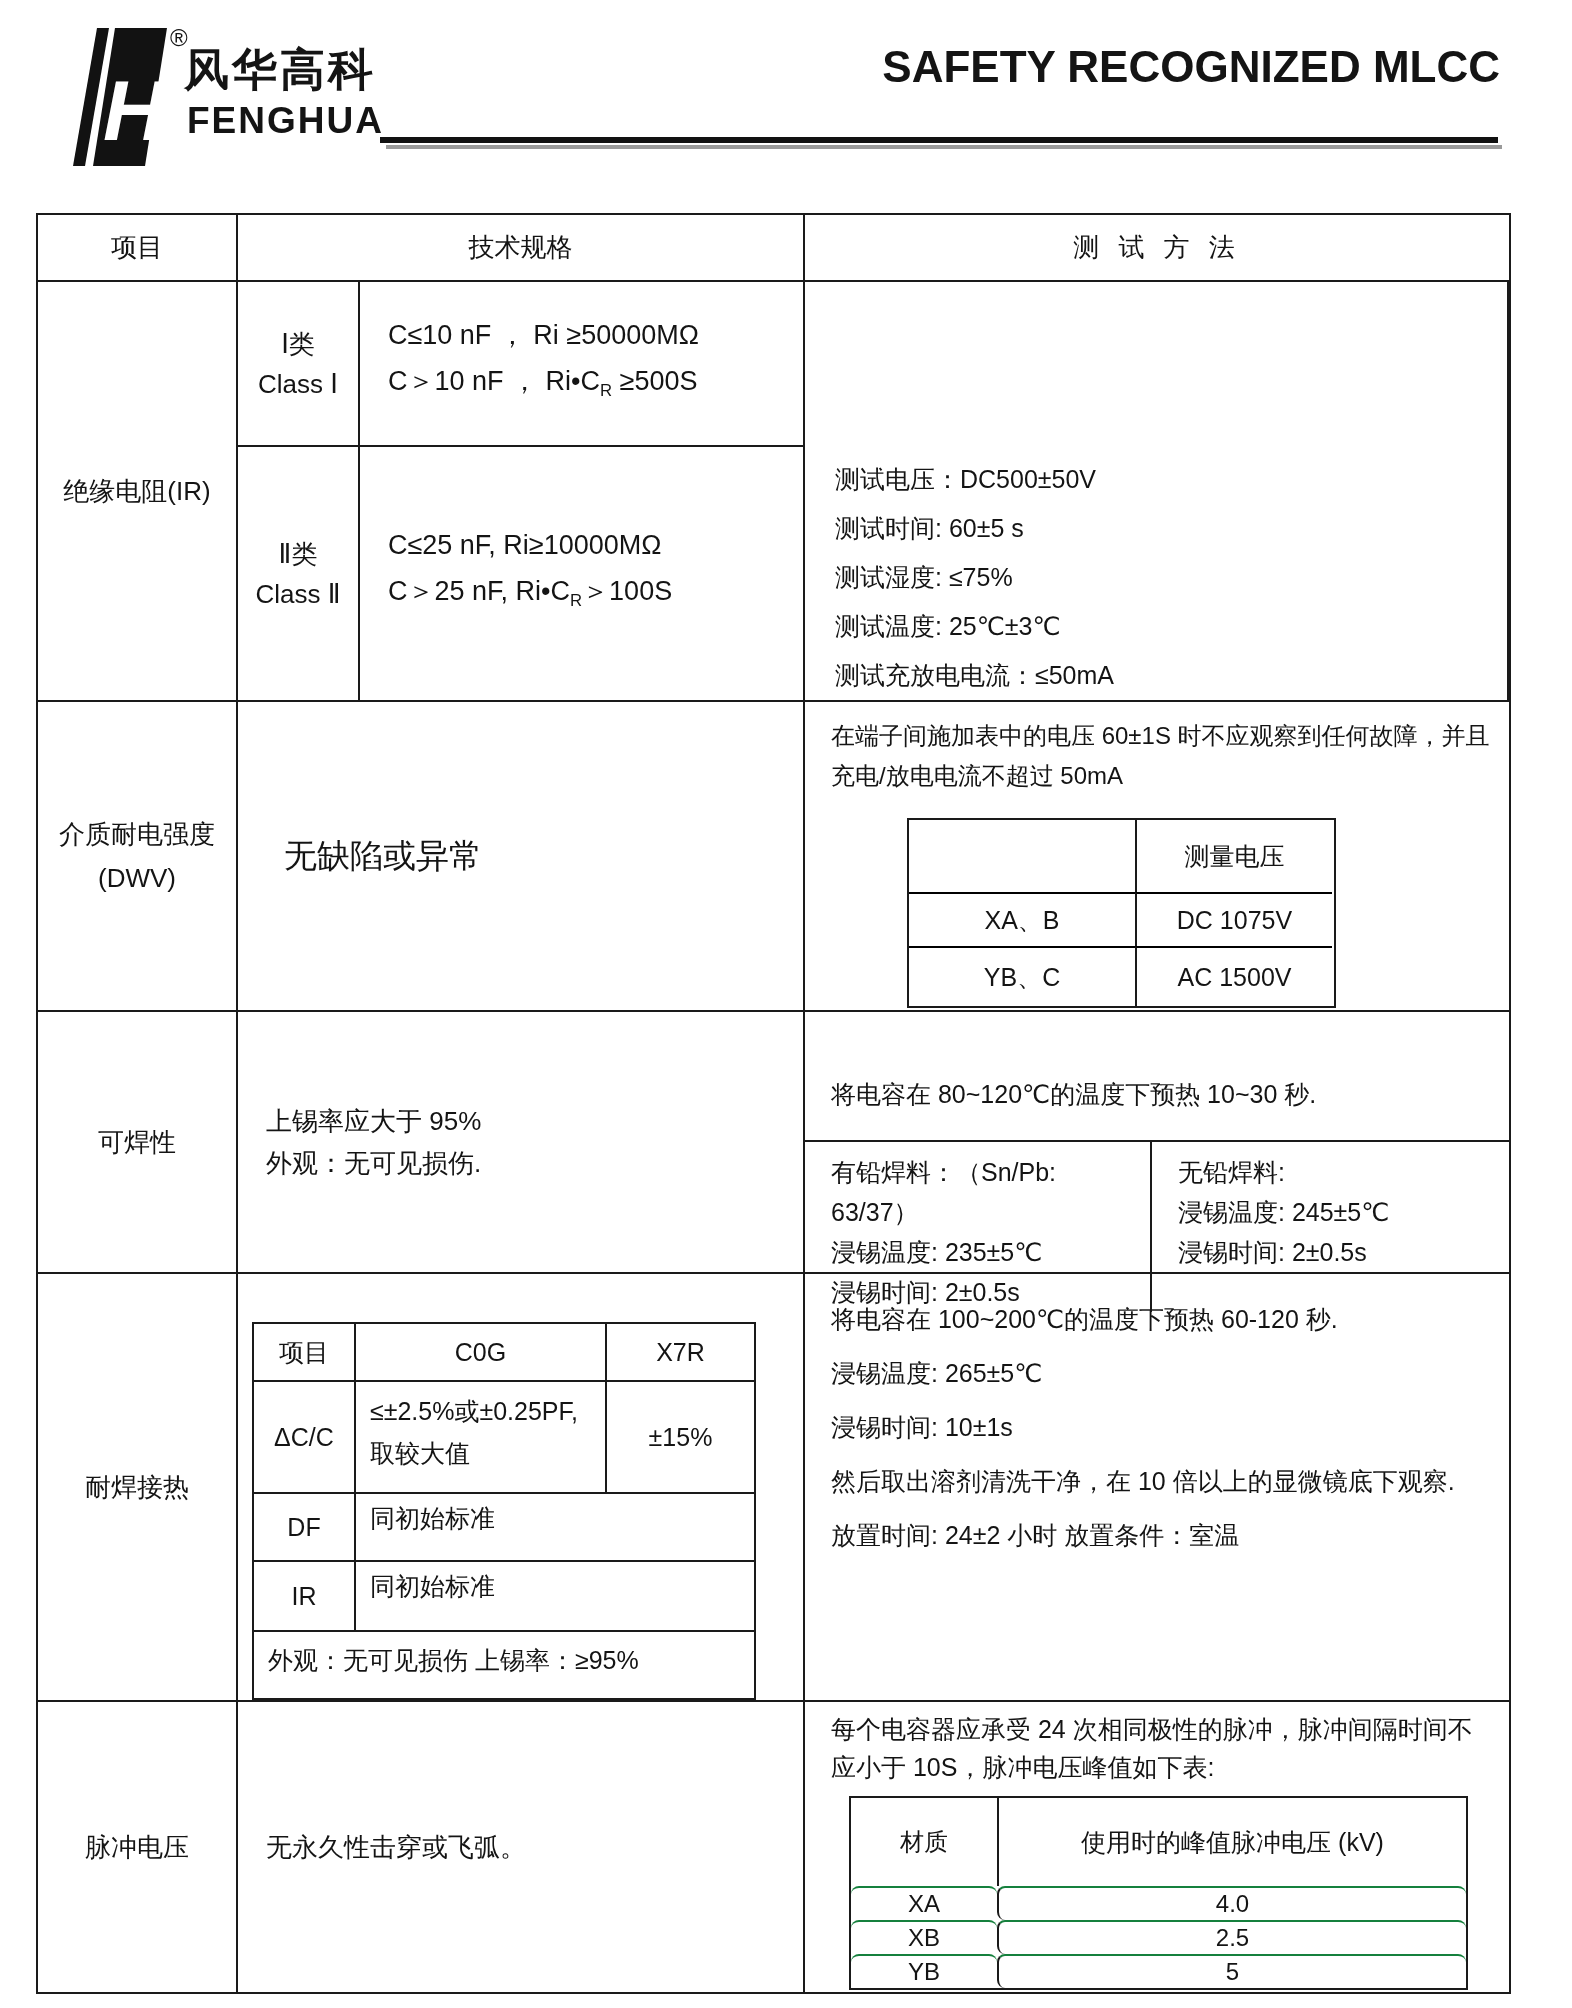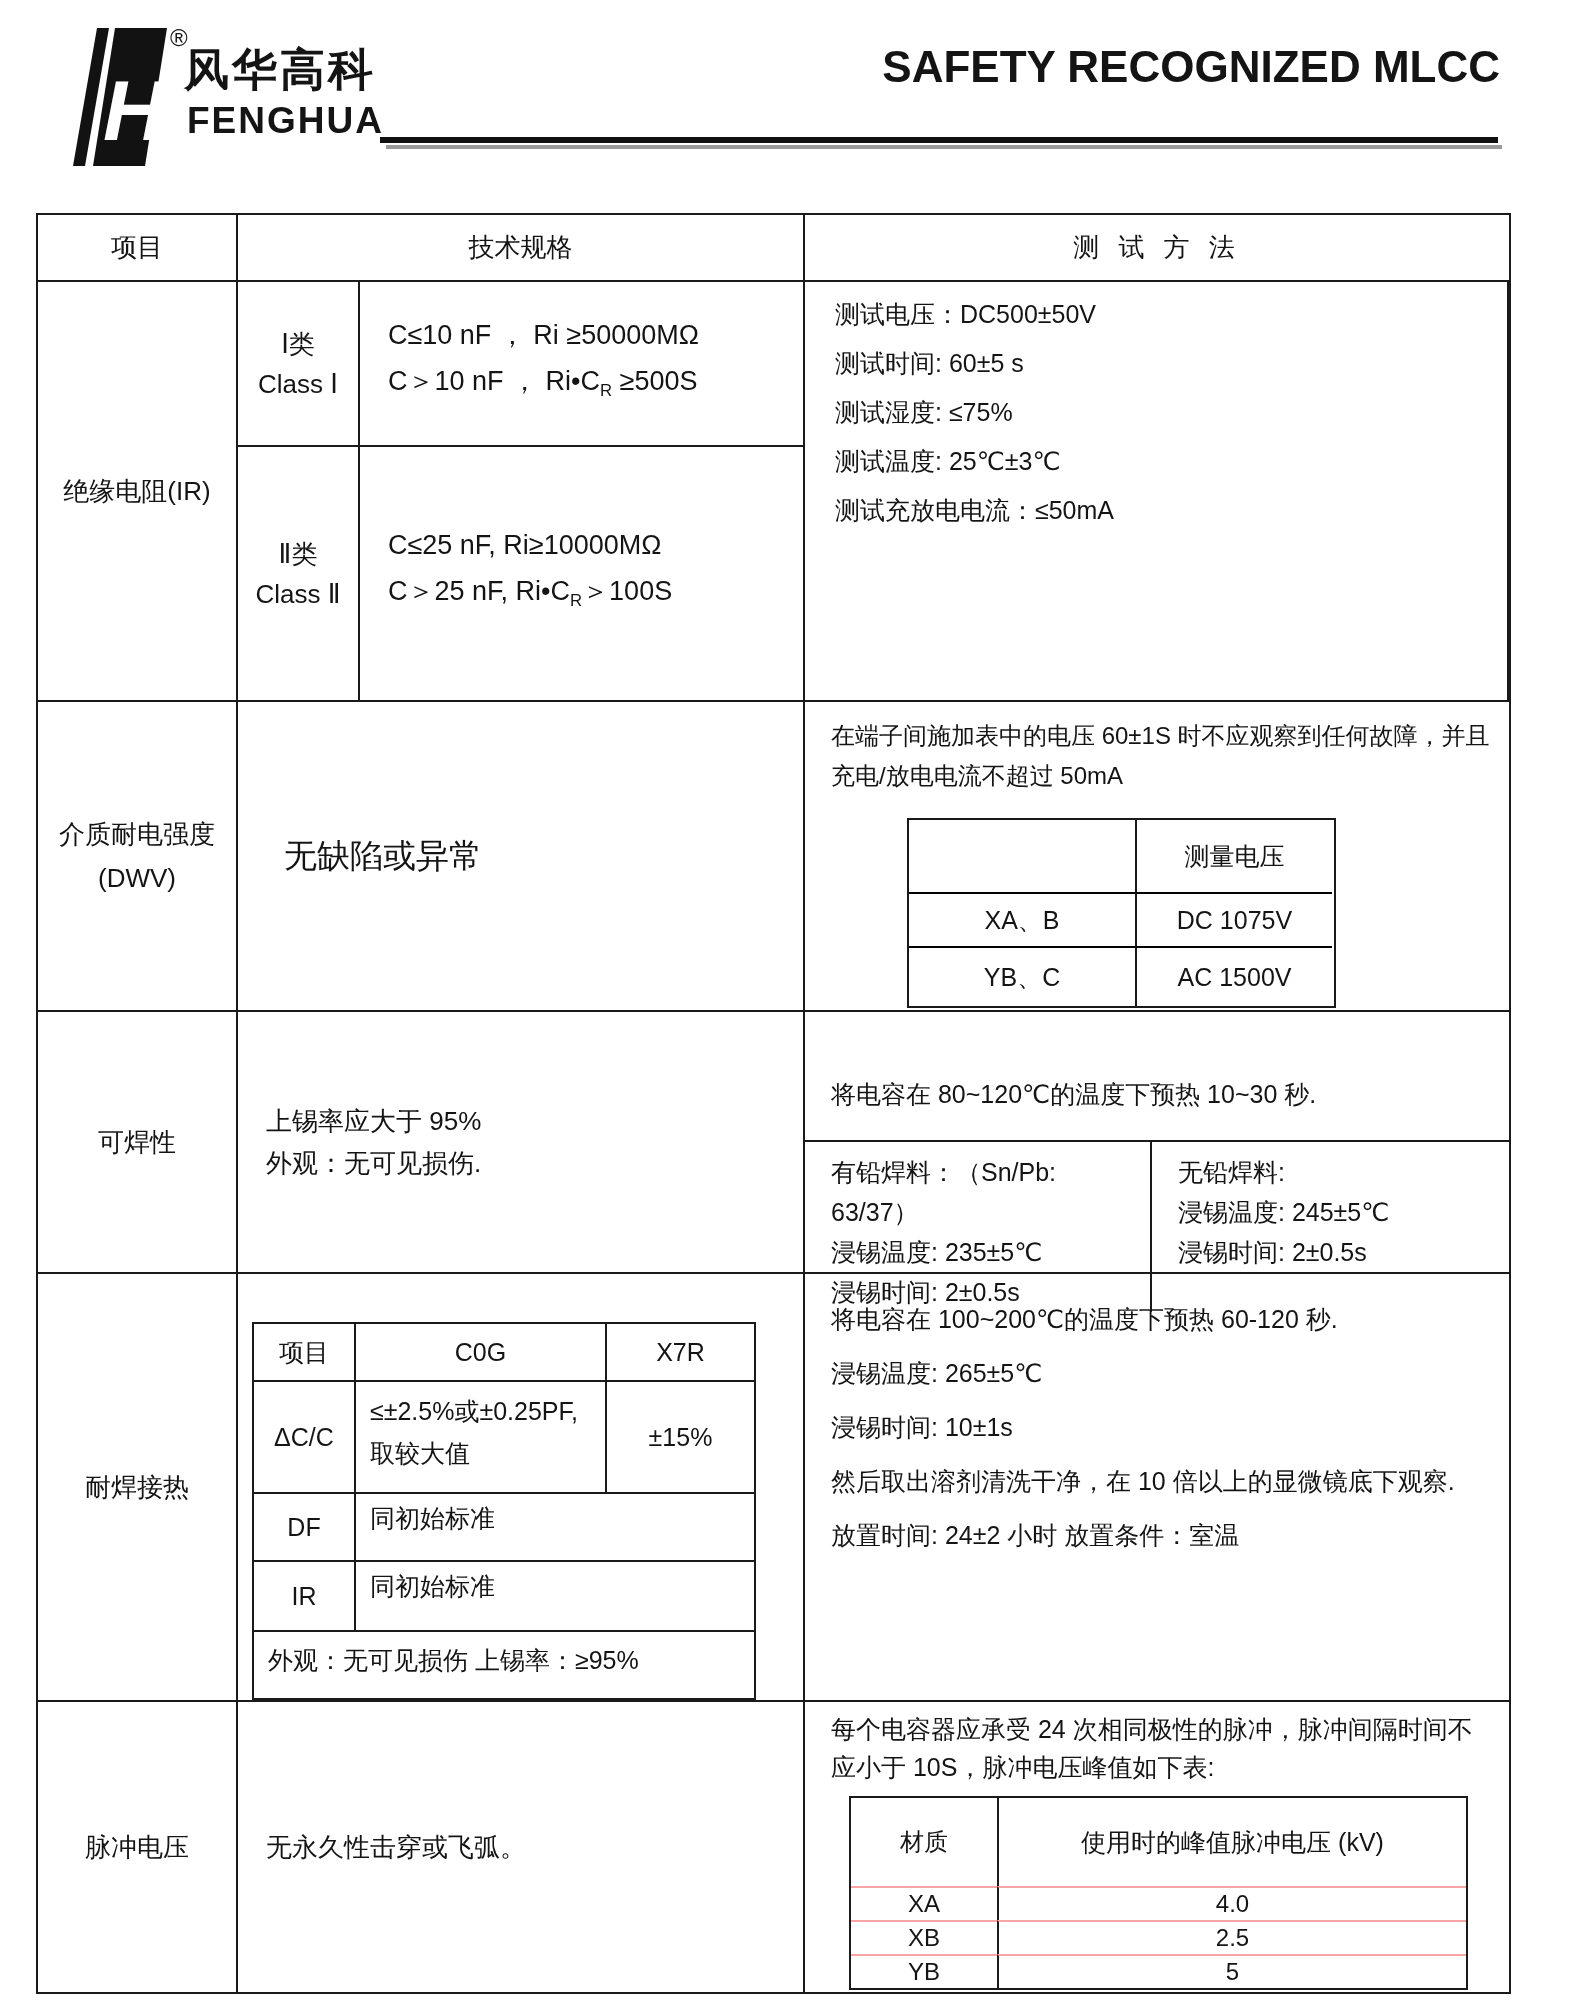--- a/index.html
+++ b/index.html
@@ -50,21 +50,21 @@
   .hi-spec{padding:8px 0 0 14px;line-height:42px;}
   .hi-val{padding:8px 0 0 14px;}
   .hi-foot{padding:12px 0 0 14px;grid-column:1 / span 3;}
   .heat-method{padding:18px 20px 0 26px;line-height:54px;}
   .pulse-spec{padding-left:28px;font-size:26px;}
   .pulse-method{padding-top:8px;overflow:hidden;}
   .pulse-intro{padding-left:26px;width:660px;line-height:38px;}
   .pulse-inner{margin:10px 0 0 44px;width:615px;border:2px solid #1a1a1a;
                display:grid;grid-template-columns:146px 469px;grid-template-rows:88px 34px 34px 34px;}
   .pi{box-sizing:border-box;display:flex;align-items:center;justify-content:center;font-size:24px;}
-  .pi-bl{border-left:2px solid #1a1a1a;} .pi-bt{border-top:2px solid #fca5a5;}
+  .pi-bl{border-left:2px solid #1a1a1a;} .pi-bt{border-top:2px solid #15803d;border-radius:8px;}
   .pi-hval{font-size:25px;}
 </style>
 </head>
 <body>
 
 <div class="page">
 
   <div class="logo-mark">
     <svg width="96" height="142" viewBox="0 0 96 142">
       <polygon points="24,2 36,2 12,140 0,140" fill="#121212"></polygon>
@@ -91,21 +91,21 @@
       <div>
         <div>Ⅰ类</div>
         <div>Class Ⅰ</div>
       </div>
     </div>
     <div class="cell vcenl spec-lines" style="grid-row:2;grid-column:3;">
       <div>C≤10 nF ， Ri ≥50000MΩ</div>
       <div><span>C＞10 nF ， Ri•C</span><sub>R</sub><span> ≥500S</span></div>
     </div>
 
-    <div class="cell vcenl ir-method" style="grid-row:2 / span 2;grid-column:4;justify-content:flex-start;">
+    <div class="cell vcenl ir-method" style="grid-row:2 / span 2;grid-column:4;justify-content:flex-end;">
       <div>测试电压：DC500±50V</div>
       <div>测试时间:  60±5 s</div>
       <div>测试湿度: ≤75%</div>
       <div>测试温度:  25℃±3℃</div>
       <div>测试充放电电流：≤50mA</div>
     </div>
 
     <div class="cell cen class-cell" style="grid-row:3;grid-column:2;">
       <div>
         <div>Ⅱ类</div>

